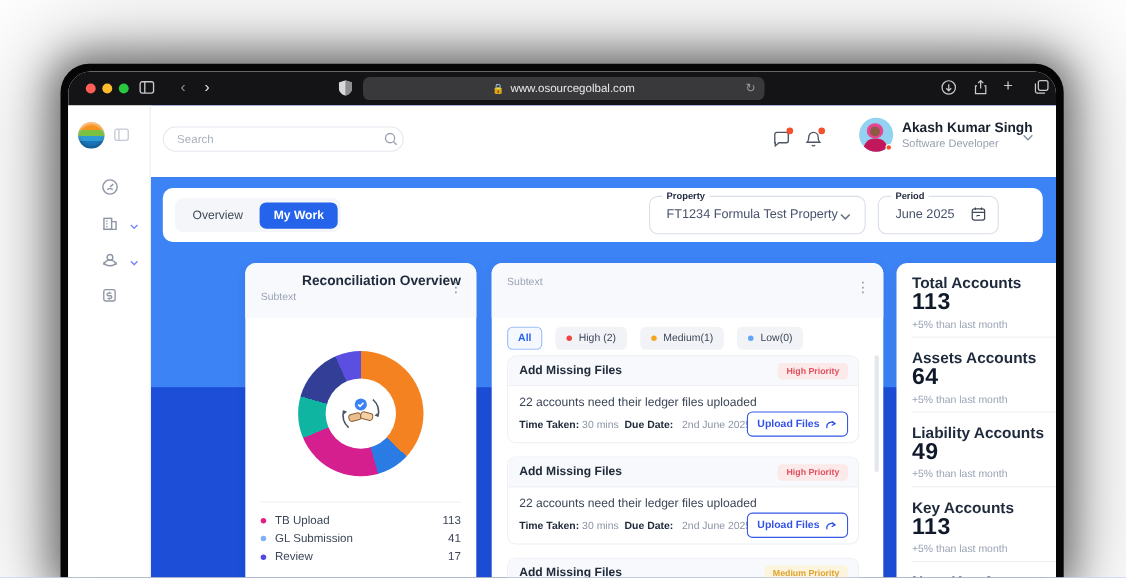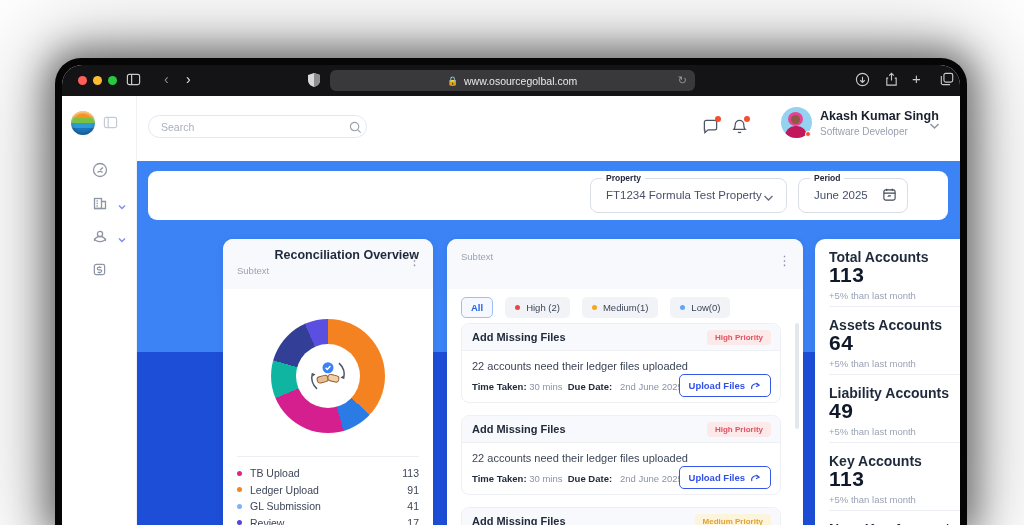--- a/index.html
+++ b/index.html
@@ -261,20 +261,24 @@
             <div class="urole">Software Developer</div>
             <span class="uchev">
               <svg width="11" height="8" viewBox="0 0 11 8" fill="none" stroke="#8A93A2" stroke-width="1.4">
                   <path d="M1.5 2 L5.5 6 L9.5 2"></path>
                 </svg>
             </span>
           </div>
 
           <div class="banner">
             <div class="controlbar">
+              <div class="tabgroup">
+                <div class="tab">Overview</div>
+                <div class="tab active">My Work</div>
+              </div>
               <div class="field property">
                 <span class="field-label">Property</span>
                 <span class="field-value">FT1234 Formula Test Property</span>
                 <span class="chev">
                   <svg width="11" height="8" viewBox="0 0 11 8" fill="none" stroke="#6B7280" stroke-width="1.4">
                       <path d="M1.5 2 L5.5 6 L9.5 2"></path>
                     </svg>
                 </span>
               </div>
               <div class="field period">
@@ -312,25 +316,20 @@
               </div>
             </div>
             <div class="recon-divider"></div>
             <div class="legend">
               <div class="legrow">
                 <span class="legdot" style="background: rgb(224, 33, 138);"></span>
                 <span class="leglabel">TB Upload</span>
                 <span class="legval">113</span>
               </div>
               <div class="legrow">
-                <span class="legdot" style="background: rgb(245, 131, 31);"></span>
-                <span class="leglabel">Ledger Upload</span>
-                <span class="legval">91</span>
-              </div>
-              <div class="legrow">
                 <span class="legdot" style="background: rgb(126, 177, 247);"></span>
                 <span class="leglabel">GL Submission</span>
                 <span class="legval">41</span>
               </div>
               <div class="legrow">
                 <span class="legdot" style="background: rgb(79, 70, 229);"></span>
                 <span class="leglabel">Review</span>
                 <span class="legval">17</span>
               </div>
             </div>

